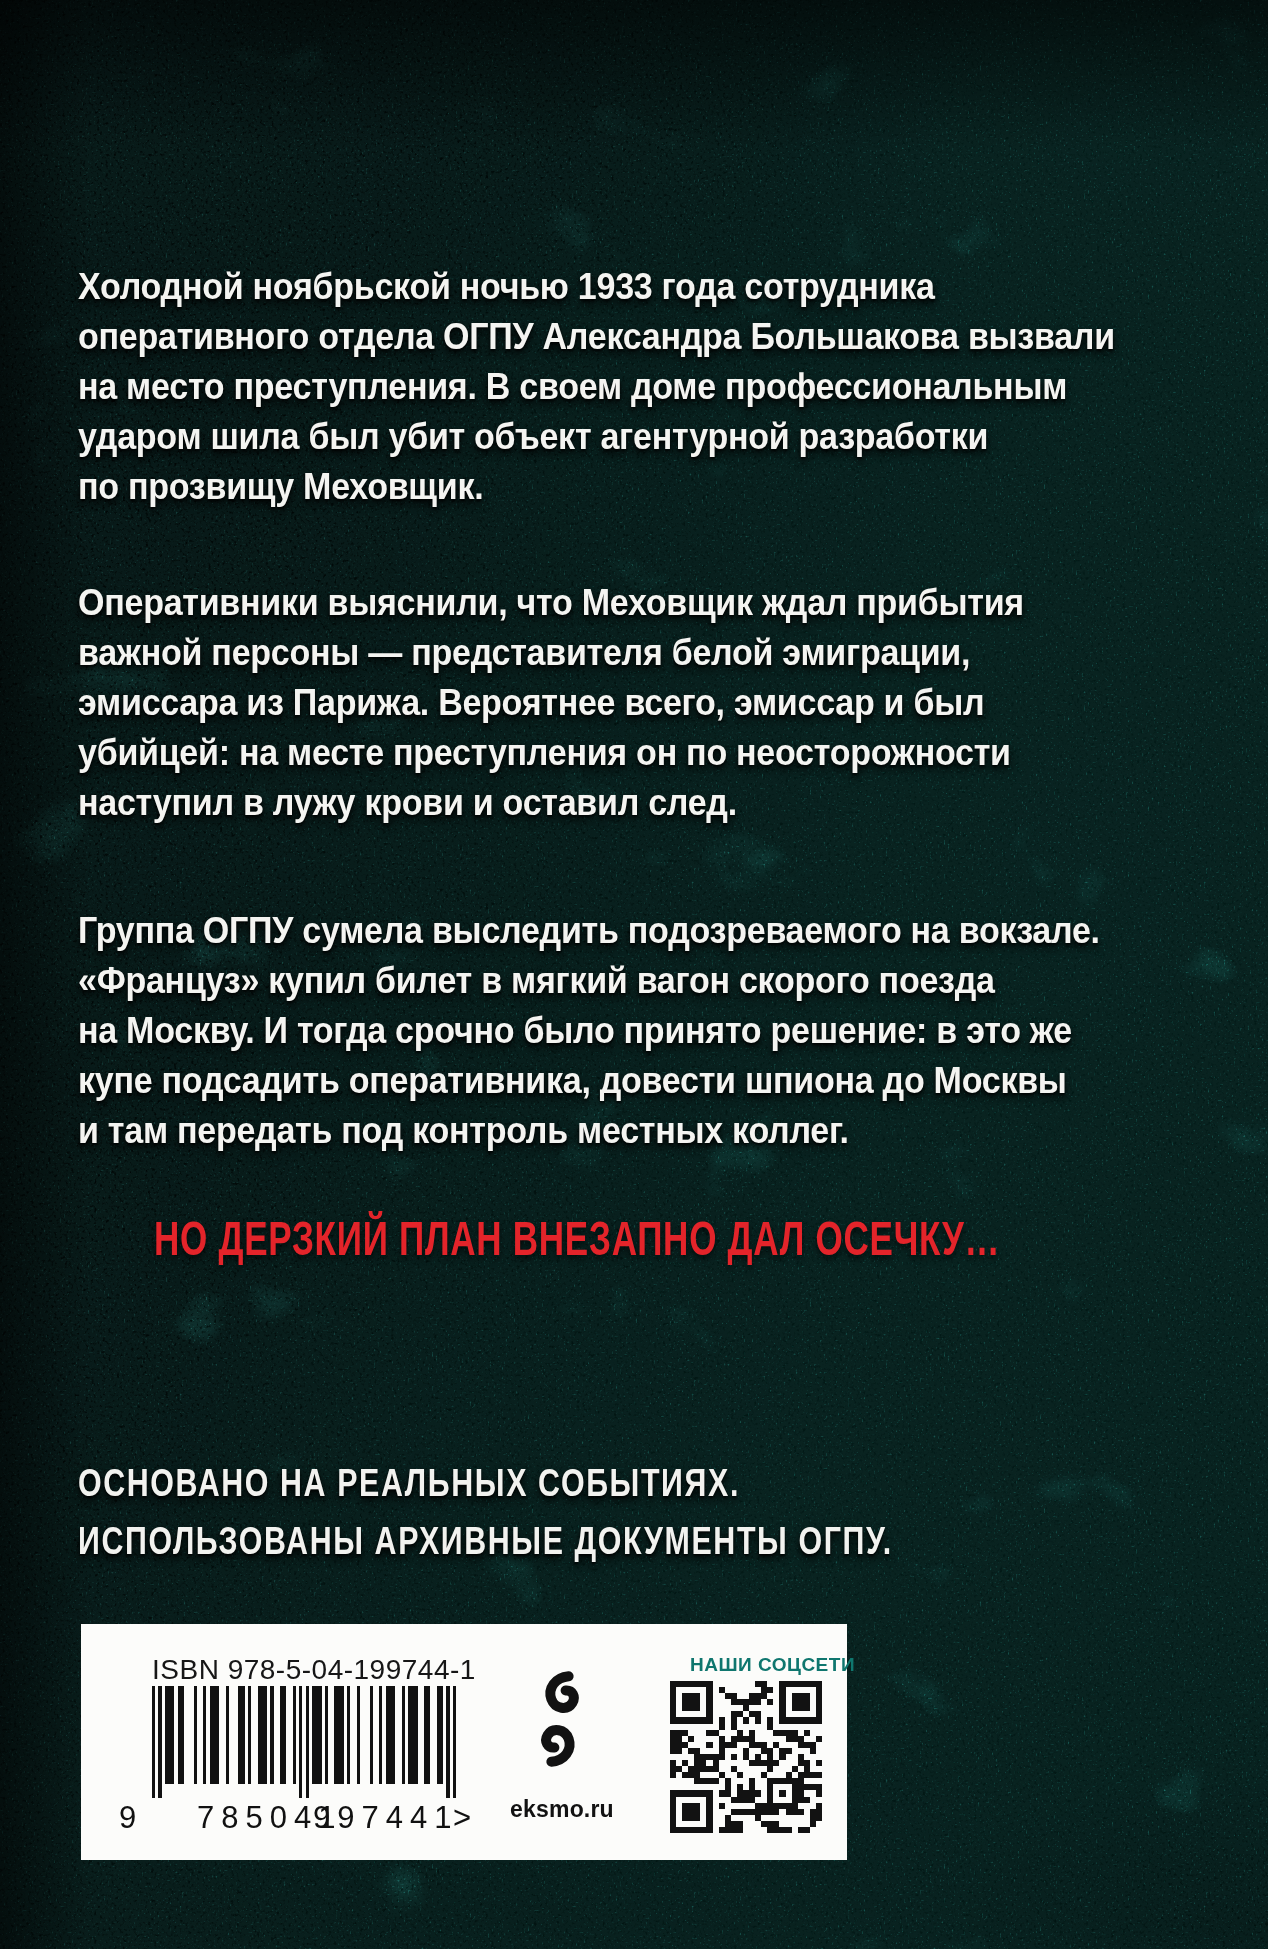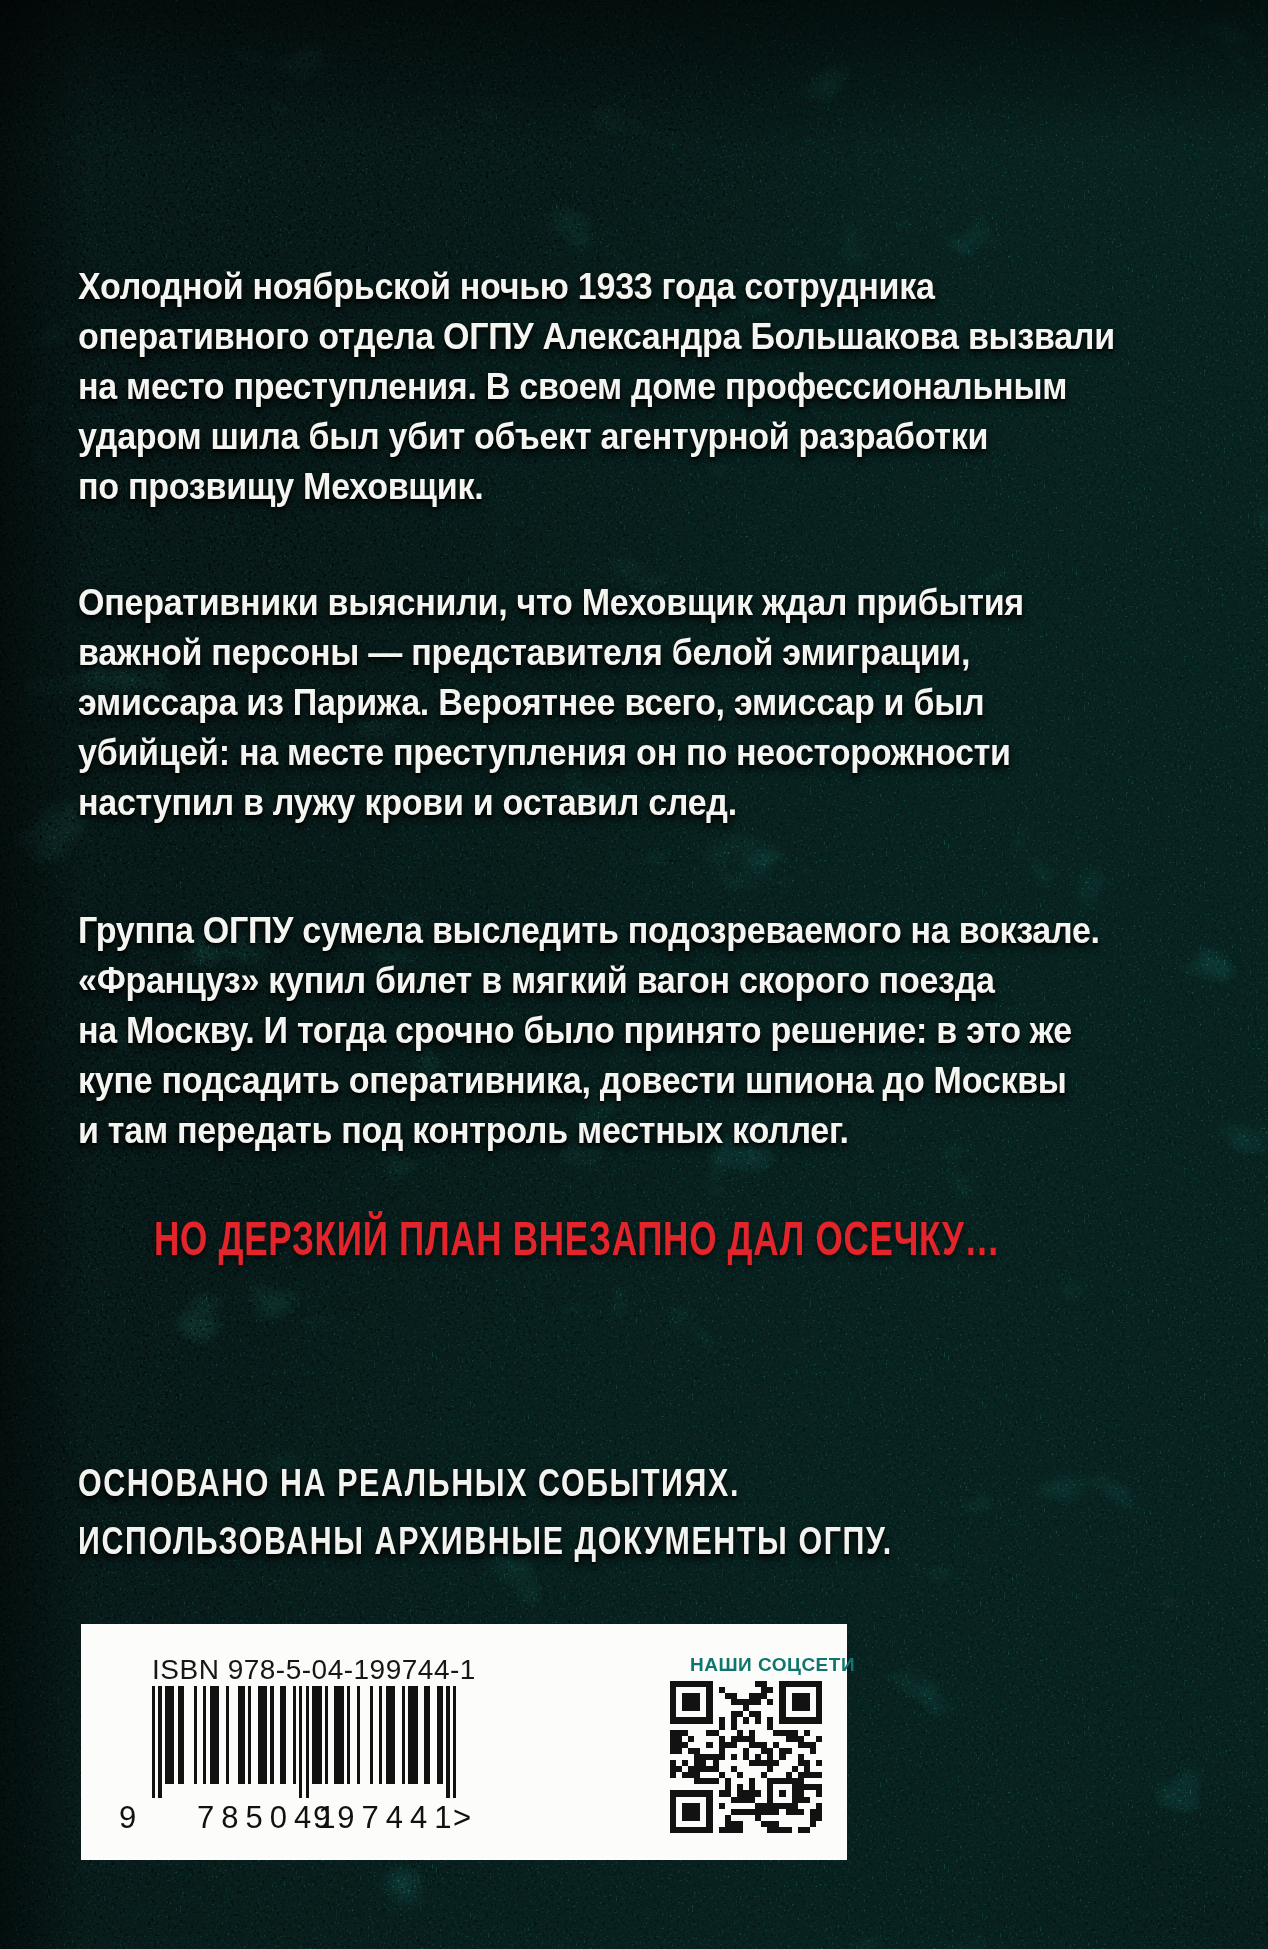--- a/index.html
+++ b/index.html
@@ -183,20 +183,29 @@
         <rect x="288.0" y="0" width="3.2" height="98" fill="#111"></rect>
         <rect x="294.4" y="0" width="3.2" height="112" fill="#111"></rect>
         <rect x="300.8" y="0" width="3.2" height="112" fill="#111"></rect>
       </svg>
 
     <div class="bdigits d-first">9</div>
     <div class="bdigits d-g1">785041</div>
     <div class="bdigits d-g2">997441</div>
     <div class="bdigits d-suf">&gt;</div>
 
+    <div class="logo-block">
+      <svg width="62" height="138" viewBox="0 0 100 158">
+        <g stroke="#121212" stroke-width="16" fill="none" stroke-linecap="round">
+          <path d="M64 10 C42 12 30 30 36 47 C42 63 62 66 70 53 C76 43 70 32 59 33"></path>
+          <path d="M36 148 C58 146 70 128 64 111 C58 95 38 92 30 105 C24 115 30 126 41 125"></path>
+        </g>
+      </svg>
+      <div class="logo-site">eksmo.ru</div>
+    </div>
 
     <div class="qr-caption">НАШИ СОЦСЕТИ</div>
     <svg class="qr" id="qr-svg" width="152" height="152" viewBox="0 0 25 25" shape-rendering="crispEdges">
         <rect x="0" y="0" width="1" height="1" fill="#121212"></rect>
         <rect x="1" y="0" width="1" height="1" fill="#121212"></rect>
         <rect x="2" y="0" width="1" height="1" fill="#121212"></rect>
         <rect x="3" y="0" width="1" height="1" fill="#121212"></rect>
         <rect x="4" y="0" width="1" height="1" fill="#121212"></rect>
         <rect x="5" y="0" width="1" height="1" fill="#121212"></rect>
         <rect x="6" y="0" width="1" height="1" fill="#121212"></rect>

